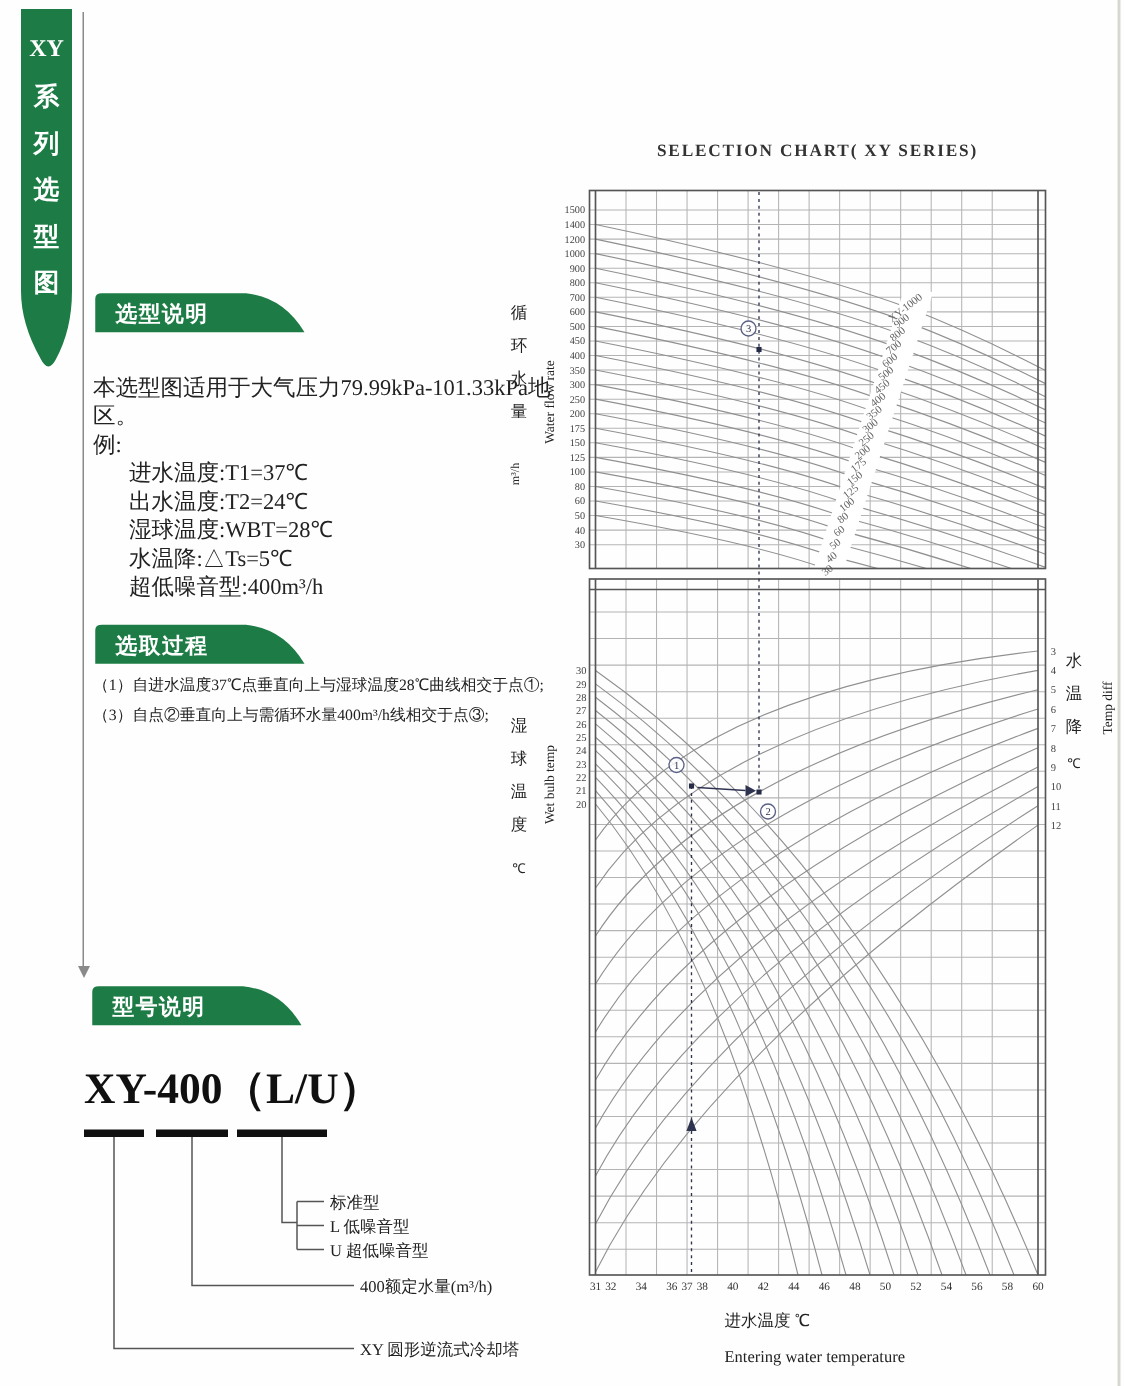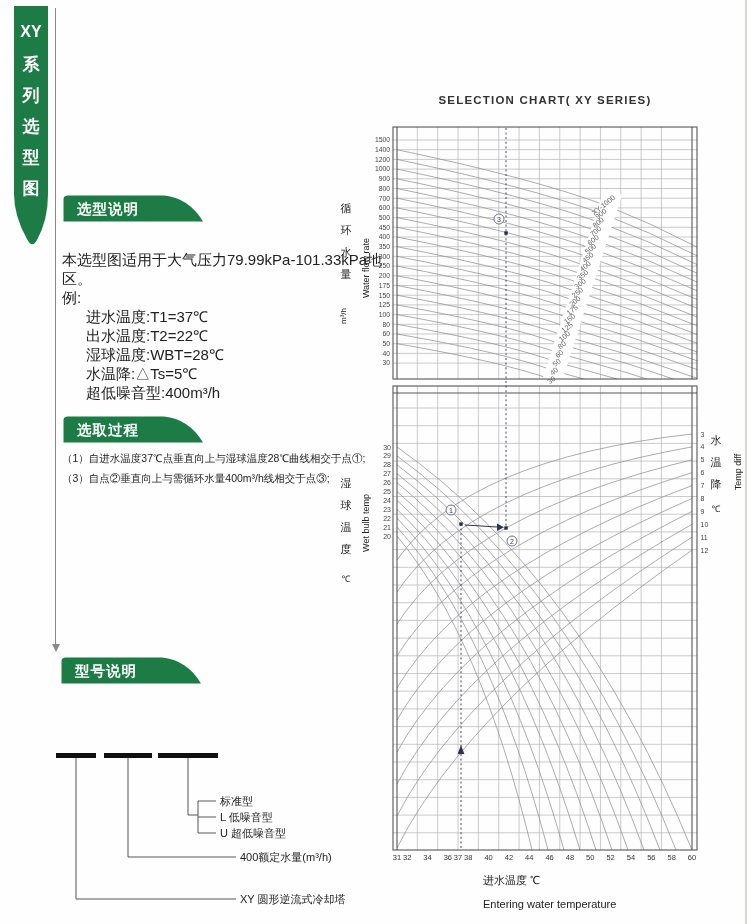--- a/index.html
+++ b/index.html
@@ -1,17 +1,17 @@
 <!DOCTYPE html>
 <html><head>
 <meta charset="utf-8">
 <style>
   html,body{margin:0;padding:0;background:#e8e8e8;}
   .page{position:relative;width:750px;height:924px;margin:0 auto;background:#fefefe;
-        font-family:Liberation Sans, sans-serif;overflow:hidden;color:#222;}
+        font-family:Liberation Serif, serif;overflow:hidden;color:#222;}
   .abs{position:absolute;}
   .divider{position:absolute;left:55px;top:8px;width:1px;height:636px;background:#8a8a8a;}
   .divider-arrow{position:absolute;left:52px;top:644px;width:0;height:0;
         border-left:4px solid transparent;border-right:4px solid transparent;border-top:8px solid #8a8a8a;}
   .badge{position:absolute;}
   .badge text{font-weight:bold;font-size:14.5px;fill:#ffffff;letter-spacing:1px;}
   .note{position:absolute;left:62px;top:250px;width:332px;font-size:15px;line-height:19px;}
   .note .cond{padding-left:24px;}
   .steps{position:absolute;left:62px;top:450px;width:324px;font-size:10.5px;line-height:16.5px;}
   .steps .step{padding-left:28px;text-indent:-28px;margin-bottom:3px;}
@@ -39,41 +39,42 @@
 
   <svg class="badge" style="left:62px;top:194px;" width="146" height="30">
     <path d="M1.5,27.5 L1.5,5 Q1.5,1.5 6,1.5 L102,1.5 Q127,4 141,27.5 Z" fill="#1d7c45"></path>
     <text x="15" y="20">选型说明</text>
   </svg>
 
   <div class="note">
     <div>本选型图适用于大气压力79.99kPa-101.33kPa地区。</div>
     <div>例:</div>
     <div class="cond">进水温度:T1=37℃</div>
-    <div class="cond">出水温度:T2=22℃</div>
+    <div class="cond">出水温度:T2=24℃</div>
     <div class="cond">湿球温度:WBT=28℃</div>
     <div class="cond">水温降:△Ts=5℃</div>
     <div class="cond">超低噪音型:400m³/h</div>
   </div>
 
   <svg class="badge" style="left:62px;top:415px;" width="146" height="30">
     <path d="M1.5,27.5 L1.5,5 Q1.5,1.5 6,1.5 L102,1.5 Q127,4 141,27.5 Z" fill="#1d7c45"></path>
     <text x="15" y="20">选取过程</text>
   </svg>
 
   <div class="steps">
     <div class="step">（1）自进水温度37℃点垂直向上与湿球温度28℃曲线相交于点①;</div>
     <div class="step">（3）自点②垂直向上与需循环水量400m³/h线相交于点③;</div>
   </div>
 
   <svg class="badge" style="left:60px;top:656px;" width="146" height="30">
     <path d="M1.5,27.5 L1.5,5 Q1.5,1.5 6,1.5 L102,1.5 Q127,4 141,27.5 Z" fill="#1d7c45"></path>
     <text x="15" y="20">型号说明</text>
   </svg>
 
+  <div class="model-code">XY-400（L/U）</div>
   <div class="bar" style="left:56px;width:40px;"></div>
   <div class="bar" style="left:104px;width:48px;"></div>
   <div class="bar" style="left:158px;width:60px;"></div>
 
   <svg class="abs" style="left:56px;top:758px;" width="340" height="160">
     <g stroke="#555" stroke-width="1" fill="none">
       <path d="M20,0 V141 H180"></path>
       <path d="M72,0 V99 H180"></path>
       <path d="M132,0 V57 H142 M142,43 V75 M142,43 H160 M142,59 H160 M142,75 H160"></path>
     </g>

